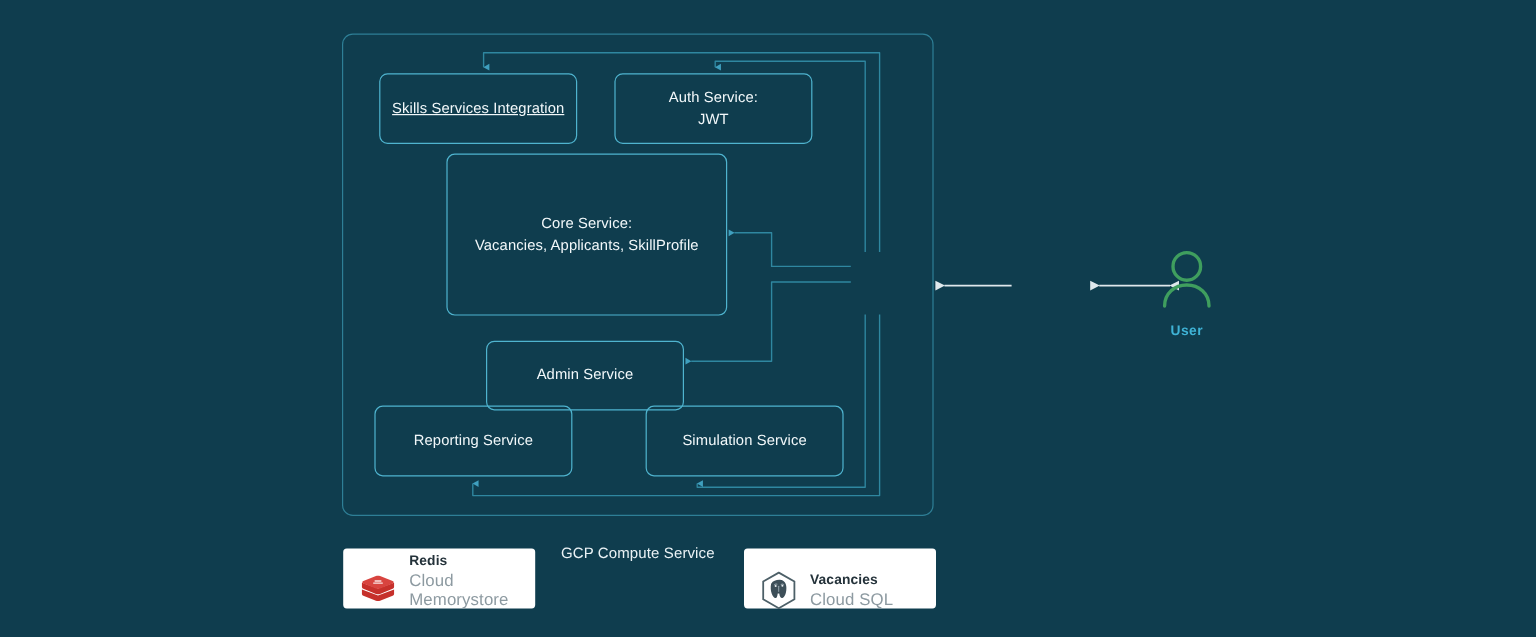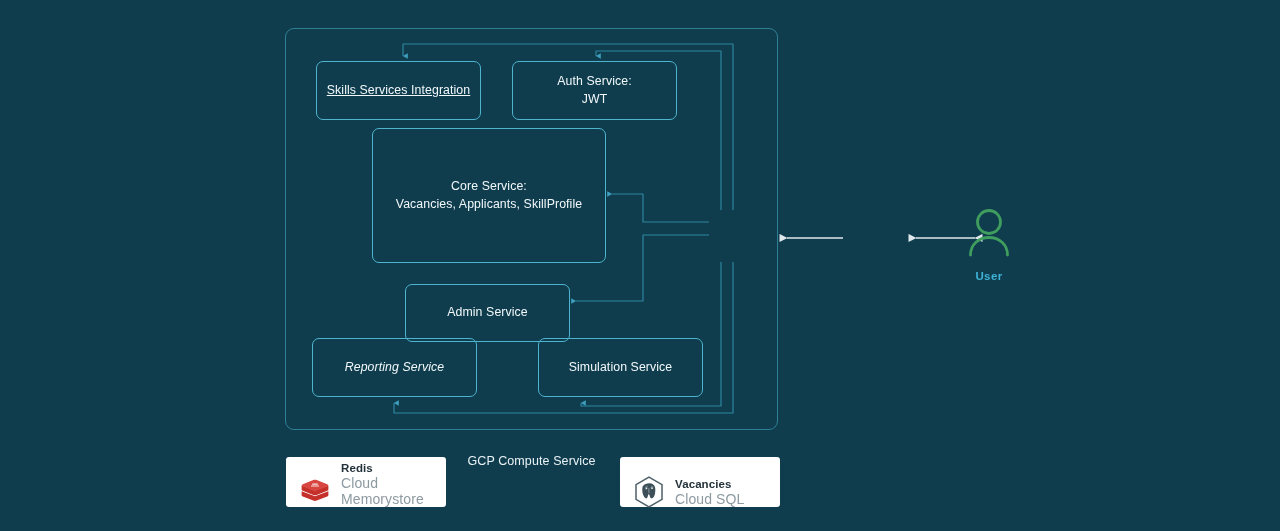--- a/index.html
+++ b/index.html
@@ -69,21 +69,21 @@
     line-height: 1.45;
     color: #f2f8fa;
     letter-spacing: 0.1px;
     background: transparent;
   }
 
   .svc-skills      { left: 316px; top: 61px;  width: 165px; height: 59px; text-decoration: underline; }
   .svc-auth        { left: 512px; top: 61px;  width: 165px; height: 59px; }
   .svc-core        { left: 372px; top: 128px; width: 234px; height: 135px; }
   .svc-admin       { left: 405px; top: 272px; width: 165px; height: 58px; margin-top: 12px; }
-  .svc-reporting   { left: 312px; top: 338px; width: 165px; height: 59px; font-style: italic; }
+  .svc-reporting   { left: 312px; top: 338px; width: 165px; height: 59px; }
   .svc-simulation  { left: 498px; top: 338px; width: 165px; height: 59px; margin-left: 40px; }
 
   
   .node {
     position: absolute;
     width: 86px;
     text-align: center;
   }
   .node-nginx { left: 690px; top: 205px; }
   .node-spa   { left: 835px; top: 205px; }

